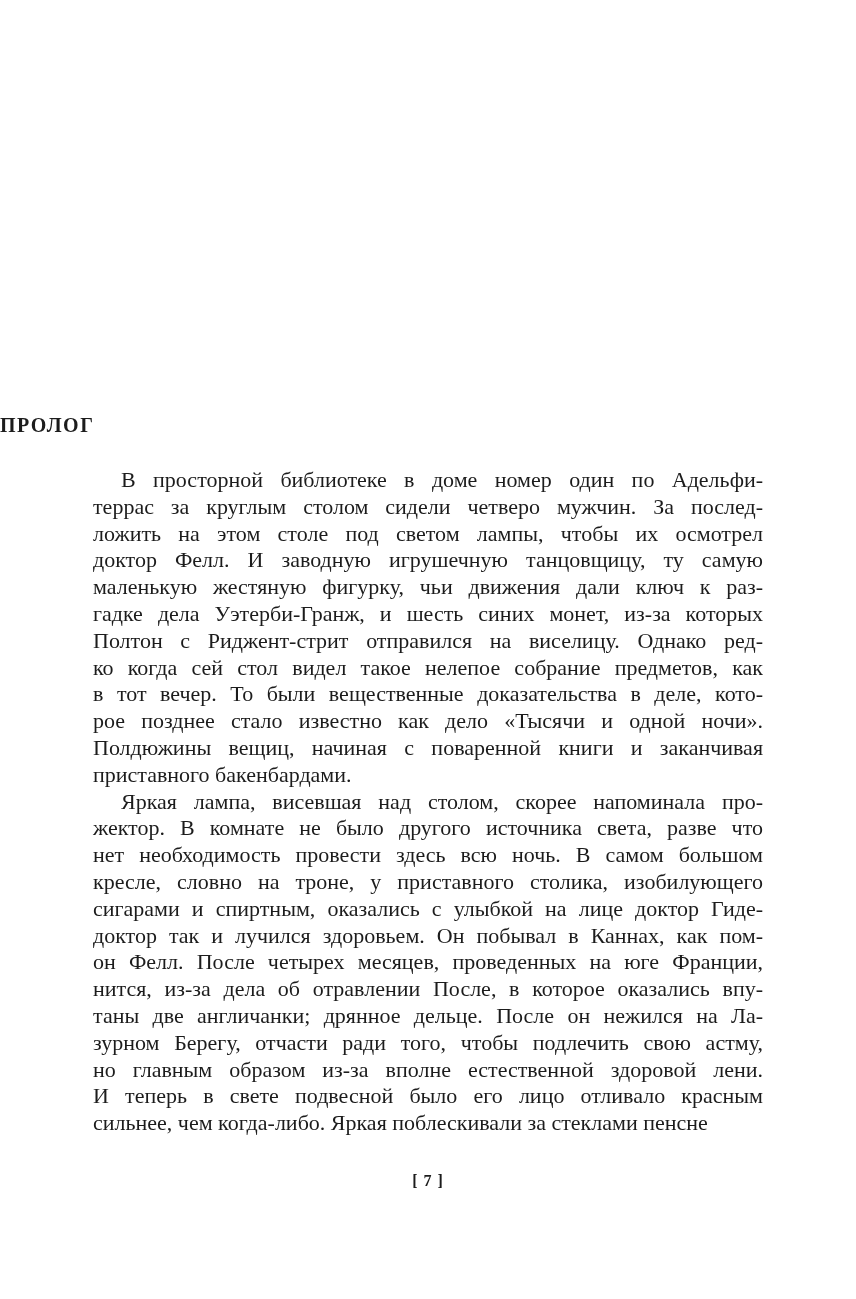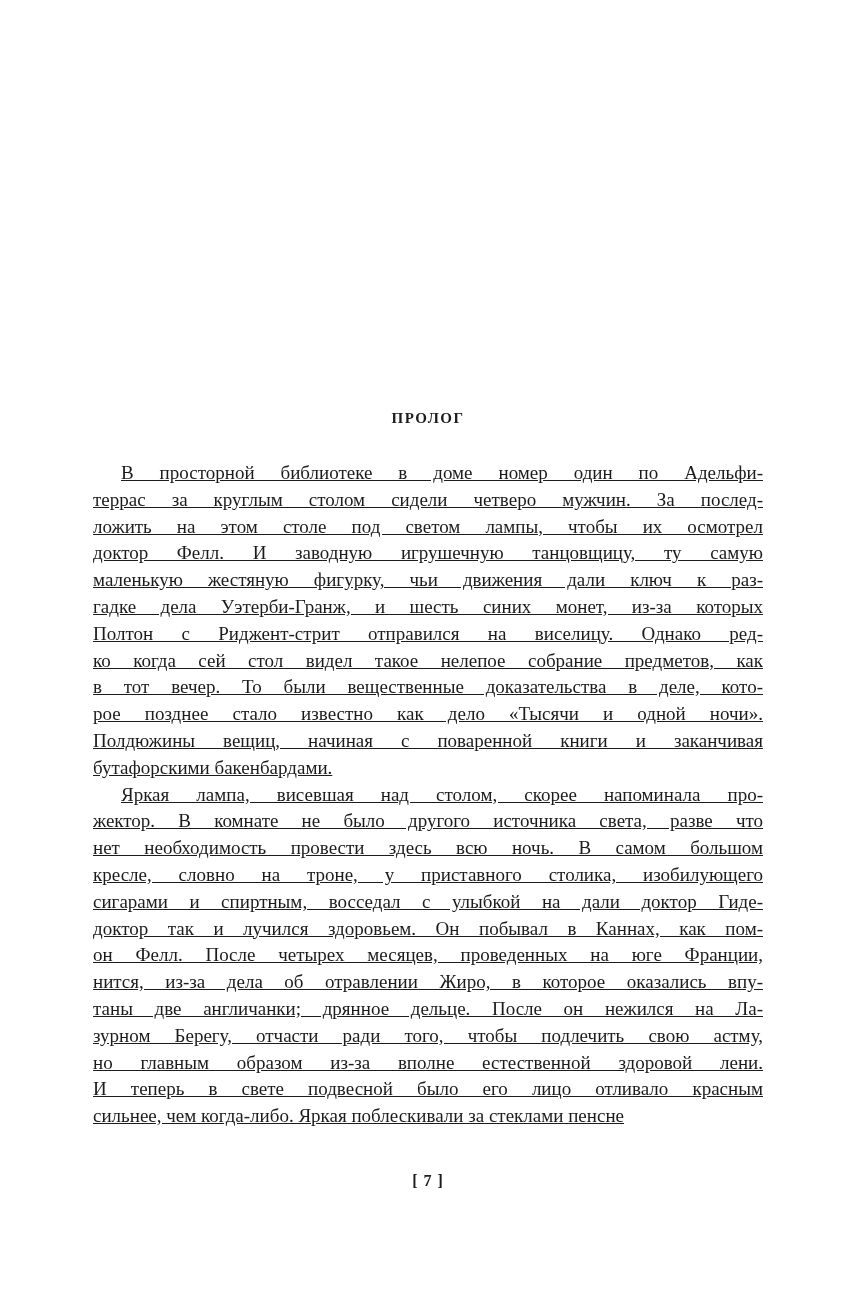--- a/index.html
+++ b/index.html
@@ -13,34 +13,33 @@
     height: 1299px;
     margin: 0 auto;
     background: #ffffff;
     box-sizing: border-box;
     padding-top: 398px;
     font-family: "Liberation Serif", "DejaVu Serif", serif;
     color: #1c1c1c;
     overflow: hidden;
   }
   .chapter-heading {
-    margin: 8px 0 30px 0;
-    text-align: center;
-    font-size: 15px;
+    margin: 15px 0 30px 0;
+    text-align: left;
+    font-size: 20px;
     font-weight: bold;
     letter-spacing: 1.5px;
     line-height: 24px;
     color: #1c1c1c;
   }
   .text-block {
     width: 670px;
     margin: 16px auto;
-    font-size: 19px;
+    font-size: 22px;
     line-height: 26.8px;
-    text-decoration: underline;
   }
   .para {
     margin: 0;
     padding: 0;
   }
   .line {
     display: block;
     height: 26.8px;
     text-align: justify;
     text-align-last: justify;
@@ -76,31 +75,31 @@
         <span class="line">террас за круглым столом сидели четверо мужчин. За послед-</span>
         <span class="line">ложить на этом столе под светом лампы, чтобы их осмотрел</span>
         <span class="line">доктор Фелл. И заводную игрушечную танцовщицу, ту самую</span>
         <span class="line">маленькую жестяную фигурку, чьи движения дали ключ к раз-</span>
         <span class="line">гадке дела Уэтерби-Гранж, и шесть синих монет, из-за которых</span>
         <span class="line">Полтон с Риджент-стрит отправился на виселицу. Однако ред-</span>
         <span class="line">ко когда сей стол видел такое нелепое собрание предметов, как</span>
         <span class="line">в тот вечер. То были вещественные доказательства в деле, кото-</span>
         <span class="line">рое позднее стало известно как дело «Тысячи и одной ночи».</span>
         <span class="line">Полдюжины вещиц, начиная с поваренной книги и заканчивая</span>
-        <span class="line last">бутафорскими бакенбардами.</span>
+        <span class="line last">приставного бакенбардами.</span>
       </p>
       <p class="para">
         <span class="line first">Яркая лампа, висевшая над столом, скорее напоминала про-</span>
         <span class="line">жектор. В комнате не было другого источника света, разве что</span>
         <span class="line">нет необходимость провести здесь всю ночь. В самом большом</span>
         <span class="line">кресле, словно на троне, у приставного столика, изобилующего</span>
-        <span class="line">сигарами и спиртным, восседал с улыбкой на дали доктор Гиде-</span>
+        <span class="line">сигарами и спиртным, оказались с улыбкой на лице доктор Гиде-</span>
         <span class="line">доктор так и лучился здоровьем. Он побывал в Каннах, как пом-</span>
         <span class="line">он Фелл. После четырех месяцев, проведенных на юге Франции,</span>
-        <span class="line">нится, из-за дела об отравлении Жиро, в которое оказались впу-</span>
+        <span class="line">нится, из-за дела об отравлении После, в которое оказались впу-</span>
         <span class="line">таны две англичанки; дрянное дельце. После он нежился на Ла-</span>
         <span class="line">зурном Берегу, отчасти ради того, чтобы подлечить свою астму,</span>
         <span class="line">но главным образом из-за вполне естественной здоровой лени.</span>
         <span class="line">И теперь в свете подвесной было его лицо отливало красным</span>
         <span class="line last">сильнее, чем когда-либо. Яркая поблескивали за стеклами пенсне</span>
       </p>
     </div>
 
   <div class="page-number">[ 7 ]</div>
 </div>

